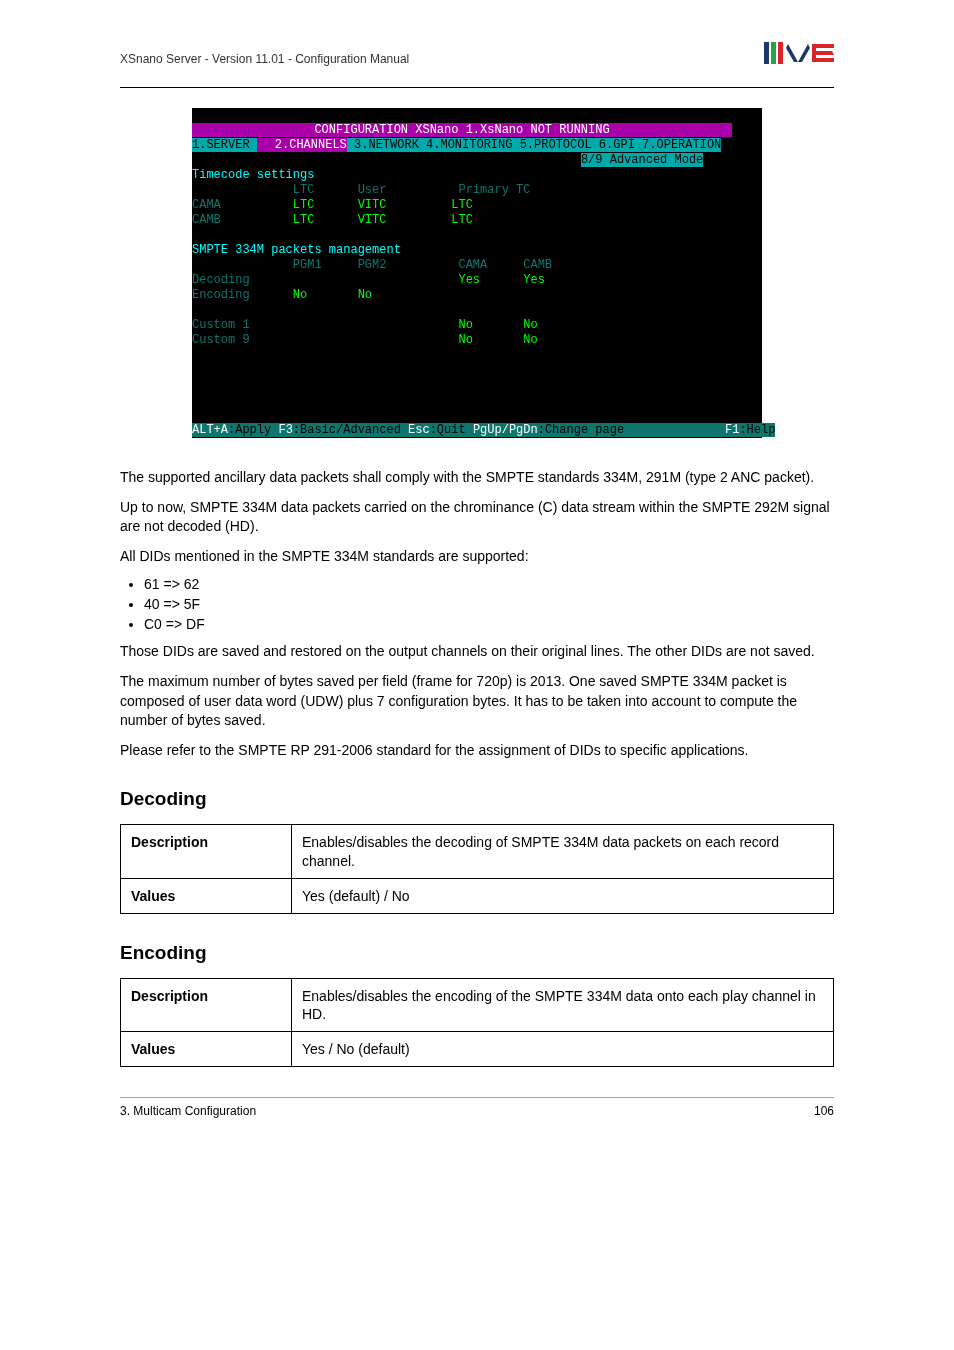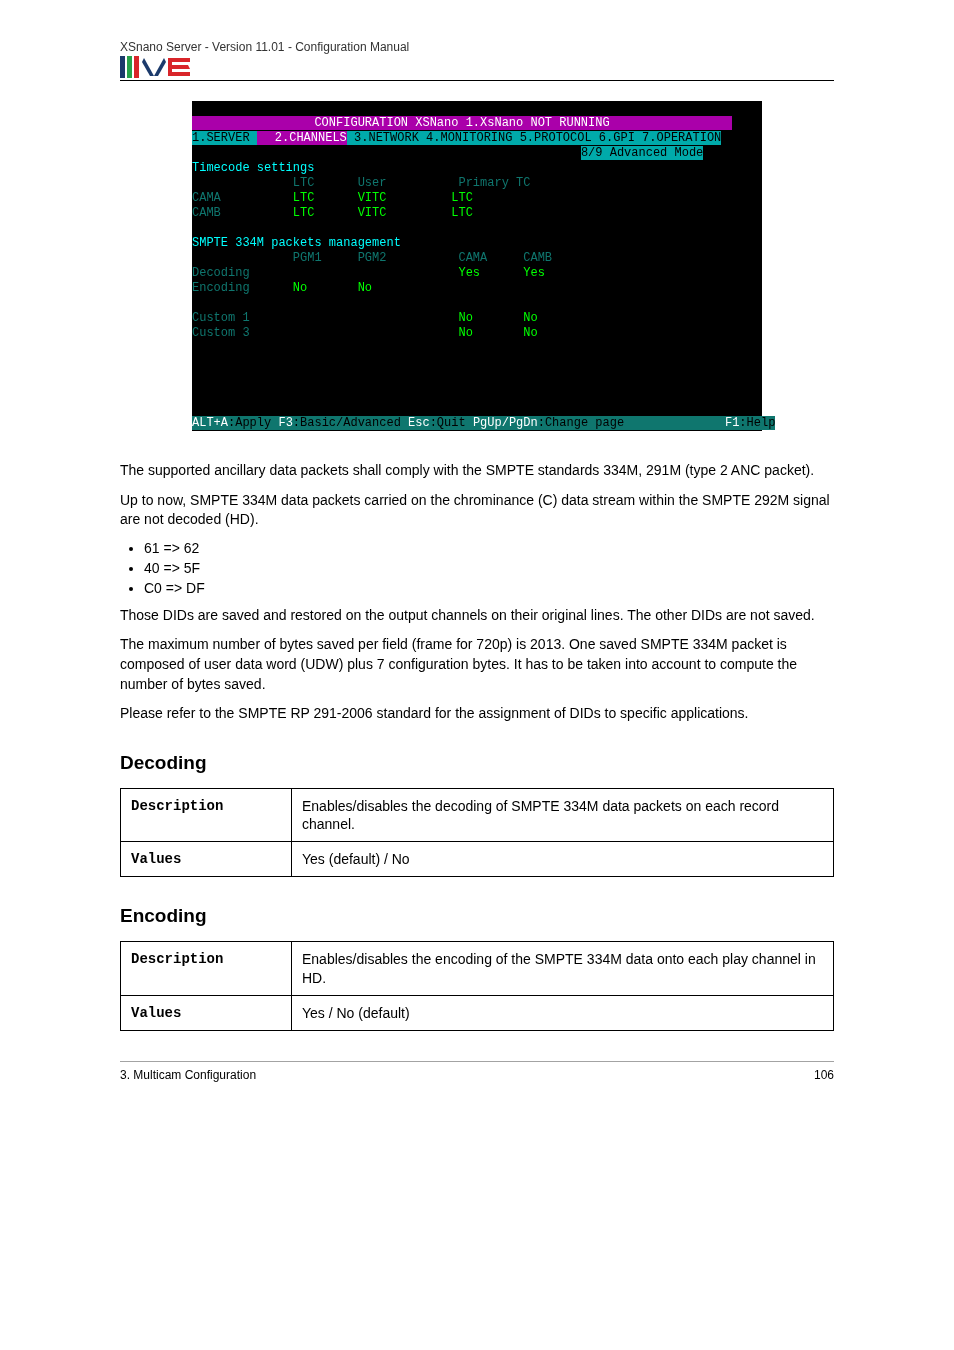--- a/index.html
+++ b/index.html
@@ -9,25 +9,24 @@
     color: #000;
     background: #fff;
     width: 954px;
   }
   .page {
     padding: 40px 120px 30px 120px;
   }
   .header-row {
     display: flex;
     justify-content: space-between;
-    align-items: flex-start;
+    align-items: flex-end;
     border-bottom: 1px solid #000;
-    padding-bottom: 0;
+    padding-bottom: 21px;
     margin-bottom: 20px;
-    flex-direction: column;
   }
   .header-text {
     font-size: 12px;
     color: #333;
   }
   .logo {
     display: flex;
     align-items: center;
     gap: 2px;
   }
@@ -80,21 +79,20 @@
   }
   table.param td {
     border: 1px solid #000;
     padding: 8px 10px;
     vertical-align: top;
     line-height: 1.3;
   }
   table.param td.label {
     width: 150px;
     font-weight: bold;
-    font-family: Liberation Mono, monospace;
   }
   .footer-row {
     display: flex;
     justify-content: space-between;
     border-top: 1px solid #a3a3a3;
     margin-top: 30px;
     padding-top: 6px;
     font-size: 12px;
   }
 </style>
@@ -125,30 +123,31 @@
 <span class="t-yellow">              LTC      User          Primary TC</span>
 <span><span class="t-yellow">CAMA          </span><span class="t-green">LTC      VITC         LTC</span></span>
 <span><span class="t-yellow">CAMB          </span><span class="t-green">LTC      VITC         LTC</span></span>
 
 <span class="t-cyan">SMPTE 334M packets management</span>
 <span class="t-yellow">              PGM1     PGM2          CAMA     CAMB</span>
 <span><span class="t-yellow">Decoding                             </span><span class="t-green">Yes      Yes</span></span>
 <span><span class="t-yellow">Encoding      </span><span class="t-green">No       No</span></span>
 
 <span><span class="t-yellow">Custom 1                             </span><span class="t-green">No       No</span></span>
-<span><span class="t-yellow">Custom 3                             </span><span class="t-green">No       No</span></span>
+<span><span class="t-yellow">Custom 9                             </span><span class="t-green">No       No</span></span>
 
 
 
 
 
 <span class="t-status"><span class="w">ALT+A</span><span>:Apply </span><span class="w">F3</span><span>:Basic/Advanced </span><span class="w">Esc</span><span>:Quit </span><span class="w">PgUp/PgDn</span><span>:Change page</span><span>              </span><span class="w">F1</span><span>:Help</span></span></div>
 
   <p>The supported ancillary data packets shall comply with the SMPTE standards 334M, 291M (type 2 ANC packet).</p>
   <p>Up to now, SMPTE 334M data packets carried on the chrominance (C) data stream within the SMPTE 292M signal are not decoded (HD).</p>
+  <p>All DIDs mentioned in the SMPTE 334M standards are supported:</p>
   <ul class="bullets">
     <li>61 =&gt; 62</li>
     <li>40 =&gt; 5F</li>
     <li>C0 =&gt; DF</li>
   </ul>
   <p>Those DIDs are saved and restored on the output channels on their original lines. The other DIDs are not saved.</p>
   <p>The maximum number of bytes saved per field (frame for 720p) is 2013. One saved SMPTE 334M packet is composed of user data word (UDW) plus 7 configuration bytes. It has to be taken into account to compute the number of bytes saved.</p>
   <p>Please refer to the SMPTE RP 291-2006 standard for the assignment of DIDs to specific applications.</p>
 
   <h3>Decoding</h3>

